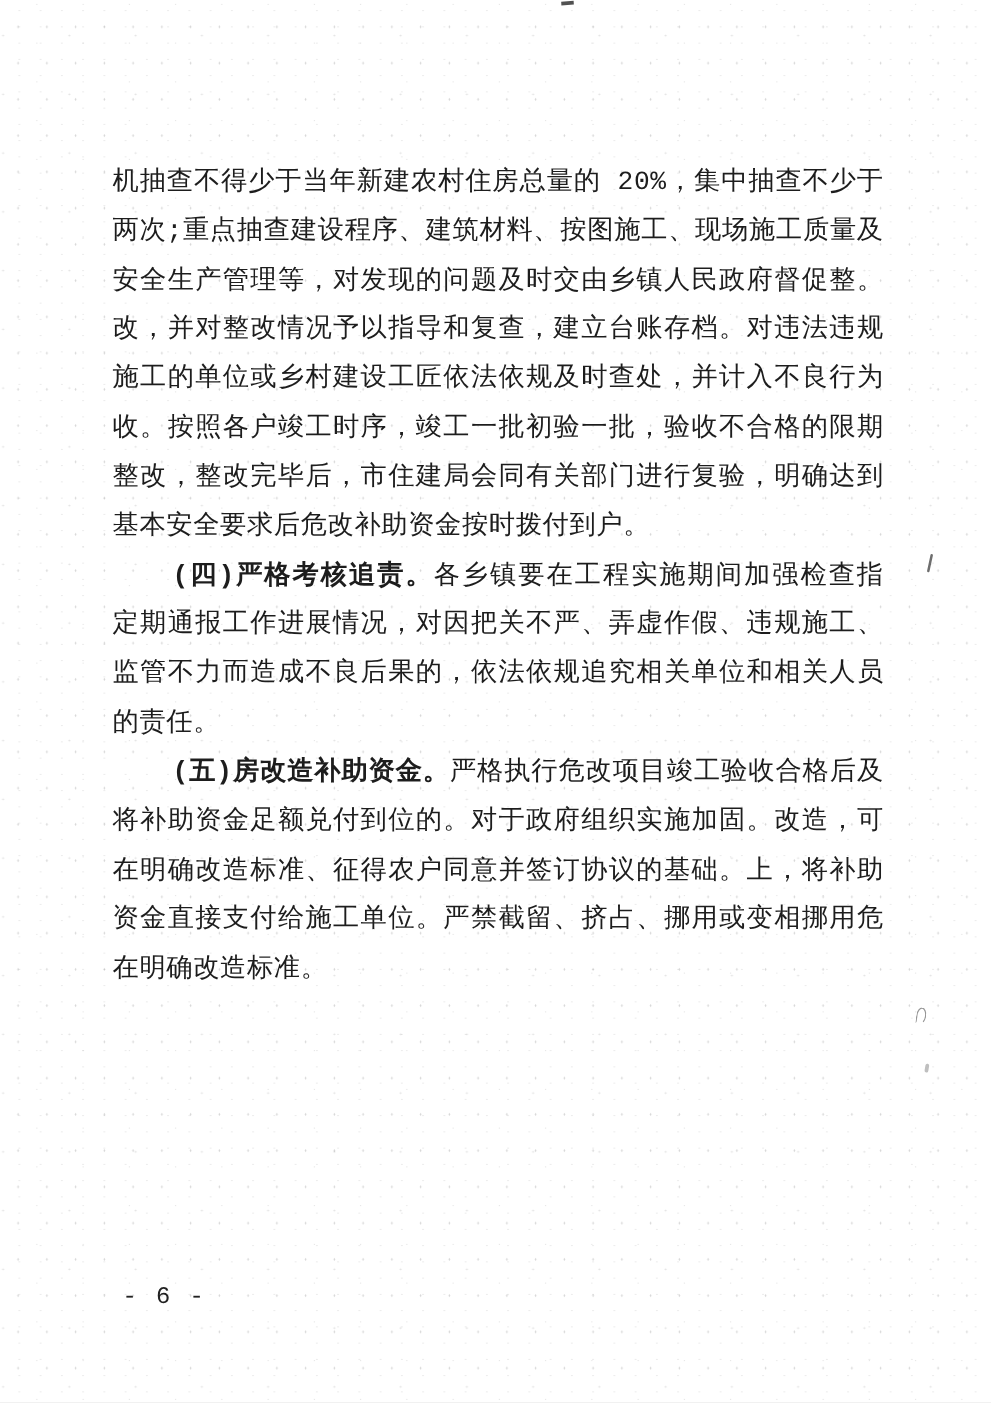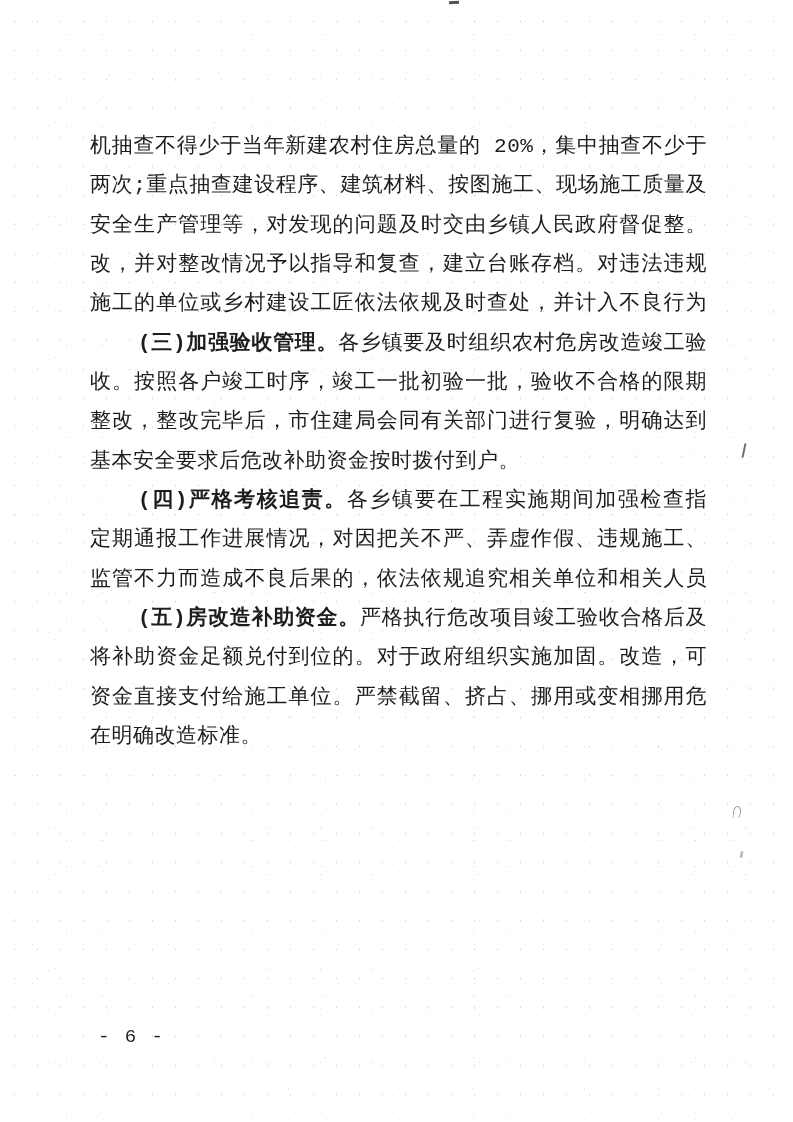--- a/index.html
+++ b/index.html
@@ -82,31 +82,32 @@
 
 <div class="page">
 
   <div class="text-block">
     <div class="line j"><span>机抽查不得少于当年新建农村住房总量的 20%，集中抽查不少于</span></div>
     <div class="line j"><span>两次;重点抽查建设程序、建筑材料、按图施工、现场施工质量及</span></div>
     <div class="line j"><span>安全生产管理等，对发现的问题及时交由乡镇人民政府督促整。</span></div>
     <div class="line j"><span>改，并对整改情况予以指导和复查，建立台账存档。对违法违规</span></div>
     <div class="line j"><span>施工的单位或乡村建设工匠依法依规及时查处，并计入不良行为</span></div>
 
-    <div class="line j ind"><span class="bold">(三)加强验收管理。</span><span>各乡镇要及时组织农村危房改造竣工验</span></div>
     <div class="line j"><span>收。按照各户竣工时序，竣工一批初验一批，验收不合格的限期</span></div>
     <div class="line j"><span>整改，整改完毕后，市住建局会同有关部门进行复验，明确达到</span></div>
     <div class="line"><span>基本安全要求后危改补助资金按时拨付到户。</span></div>
 
     <div class="line j ind"><span class="bold">(四)严格考核追责。</span><span>各乡镇要在工程实施期间加强检查指导，</span></div>
     <div class="line j"><span>定期通报工作进展情况，对因把关不严、弄虚作假、违规施工、</span></div>
     <div class="line j"><span>监管不力而造成不良后果的，依法依规追究相关单位和相关人员</span></div>
+    <div class="line"><span>的责任。</span></div>
 
     <div class="line j ind"><span class="bold">(五)房改造补助资金。</span><span>严格执行危改项目竣工验收合格后及时</span></div>
     <div class="line j"><span>将补助资金足额兑付到位的。对于政府组织实施加固。改造，可</span></div>
+    <div class="line j"><span>在明确改造标准、征得农户同意并签订协议的基础。上，将补助</span></div>
     <div class="line j"><span>资金直接支付给施工单位。严禁截留、挤占、挪用或变相挪用危</span></div>
     <div class="line"><span>在明确改造标准。</span></div>
   </div>
 
   <div class="page-number">- 6 -</div>
 
   <div class="artifact art-top-dash"></div>
   <div class="artifact art-tick"></div>
   <div class="artifact art-rho"></div>
   <div class="artifact art-blob"></div>

